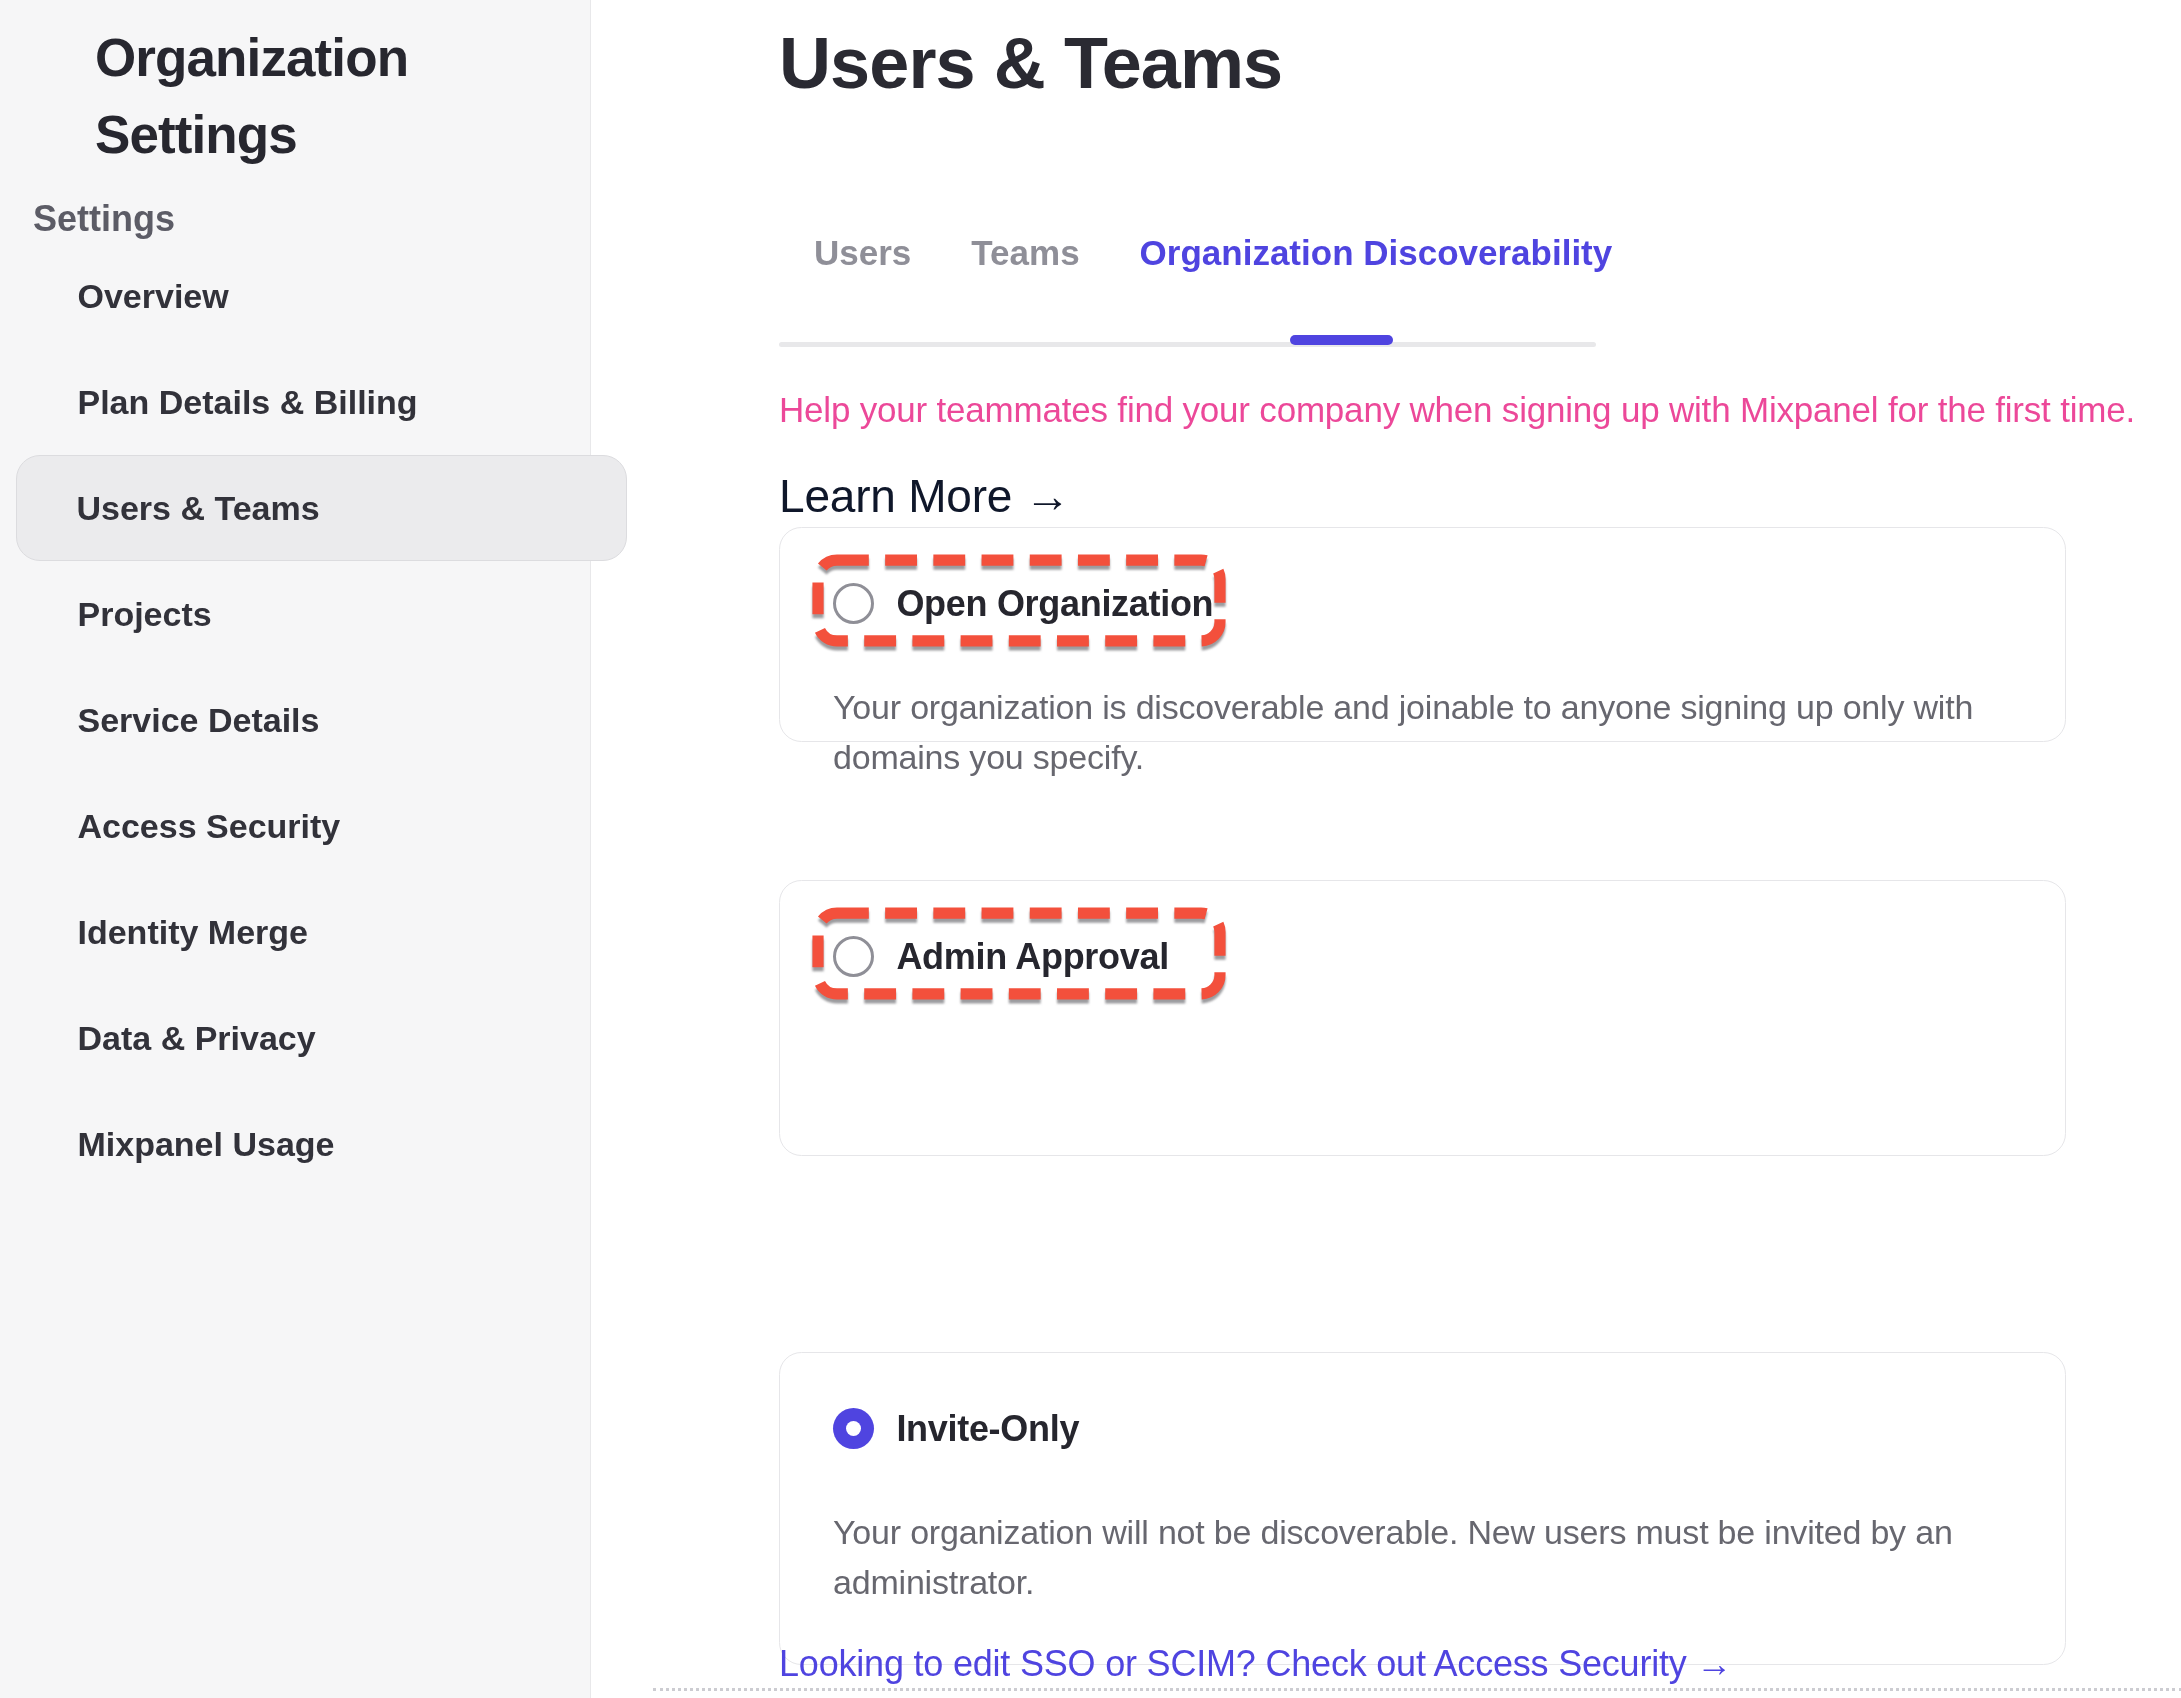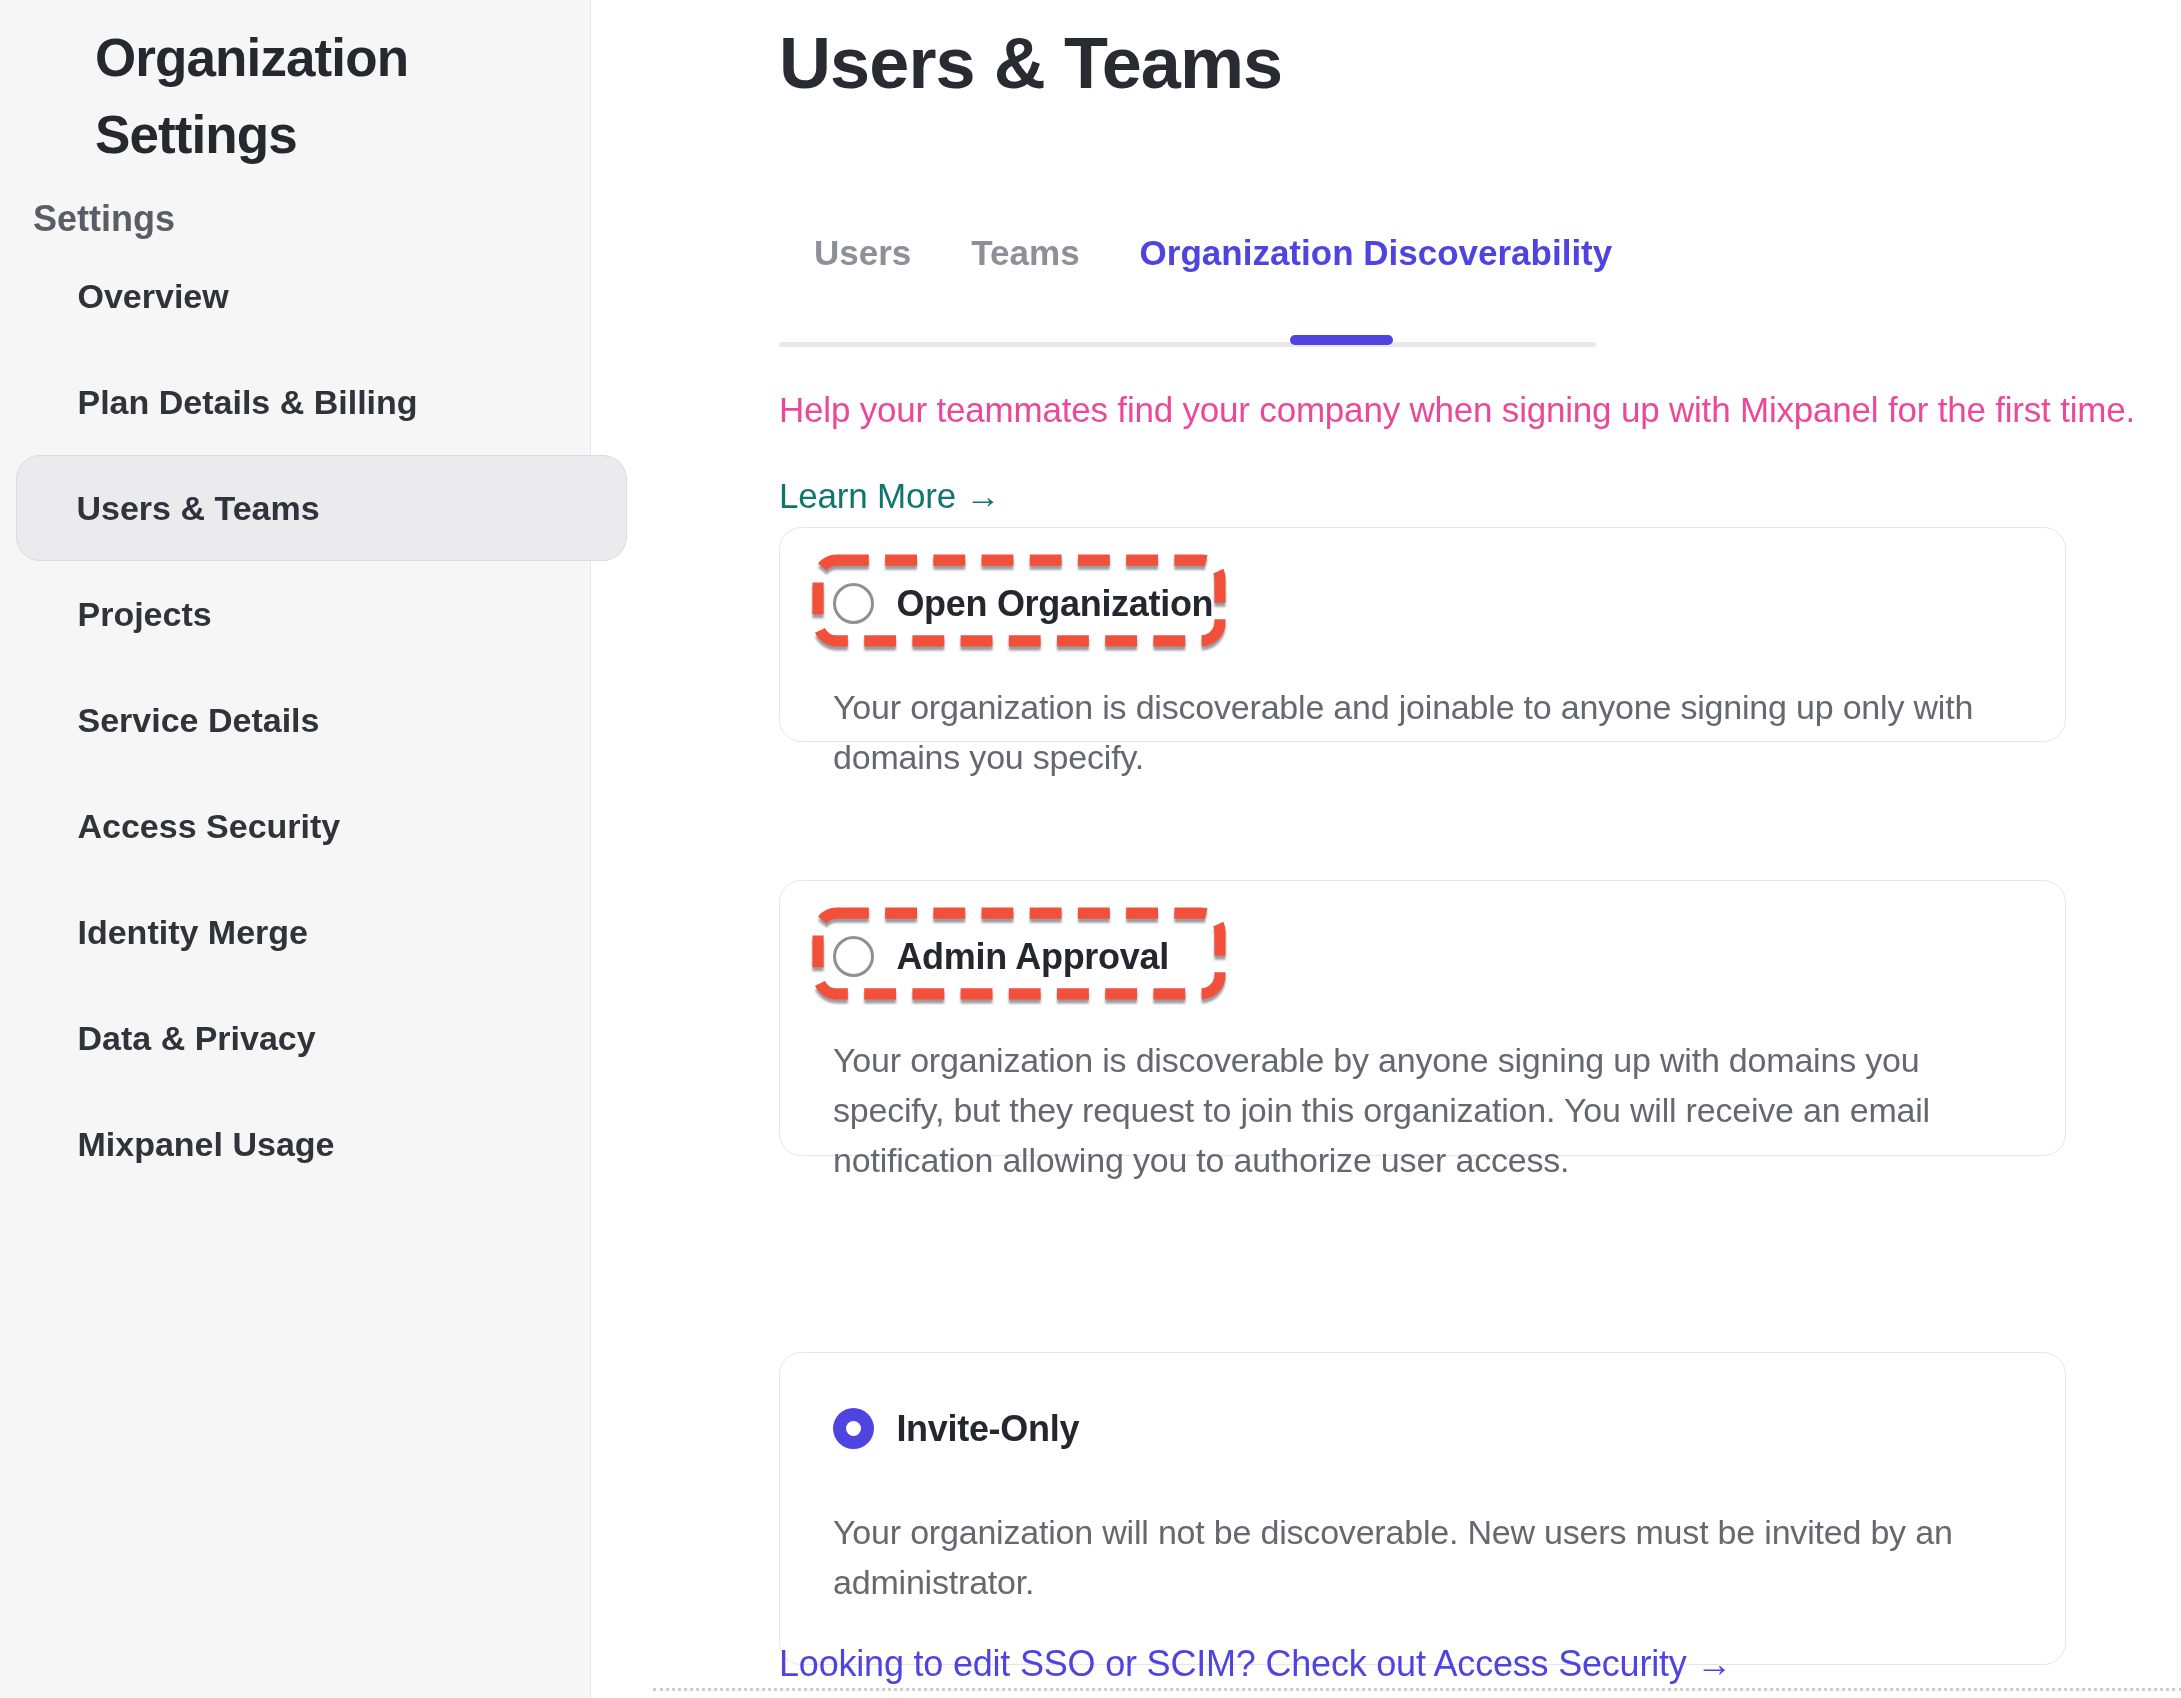--- a/index.html
+++ b/index.html
@@ -70,21 +70,21 @@
     width: 103px; height: 9.5px;
     background: #4f44e0; border-radius: 5.2px;
   }
   .intro {
     position: absolute; left: 779px; top: 384px;
     font-size: 35px; color: #ec4899; letter-spacing: -0.2px;
     line-height: 52px; white-space: nowrap;
   }
   .learn-more {
     position: absolute; left: 779px; top: 470px;
-    font-size: 35px; color: #0f766e; letter-spacing: -0.2px;
+    font-size: 46px; color: #0f172a; letter-spacing: -0.2px;
     line-height: 52px; text-decoration: none; cursor: pointer;
   }
 
   
   .card {
     position: absolute; left: 779px; width: 1287px;
     background: #ffffff;
     border: 1.7px solid #e6e6e9;
     border-radius: 22.4px;
     padding: 47px 40px 0 53px;
@@ -208,21 +208,20 @@
   </section>
 
   <section class="card card-2">
     <svg class="annotation" viewBox="0 0 481 108">
       <rect x="7" y="7" width="467" height="94" rx="22"></rect>
     </svg>
     <div class="option-row">
       <span class="radio unchecked"></span>
       <span class="option-label">Admin Approval</span>
     </div>
-    <p class="desc">Your organization is discoverable by anyone signing up with domains you specify, but they request to join this organization. You will receive an email notification allowing you to authorize user access.</p>
   </section>
 
   <section class="card card-3">
     <div class="option-row">
       <span class="radio checked">
           <span class="radio-hole"></span>
         </span>
       <span class="option-label">Invite-Only</span>
     </div>
     <p class="desc">Your organization will not be discoverable. New users must be invited by an administrator.</p>

